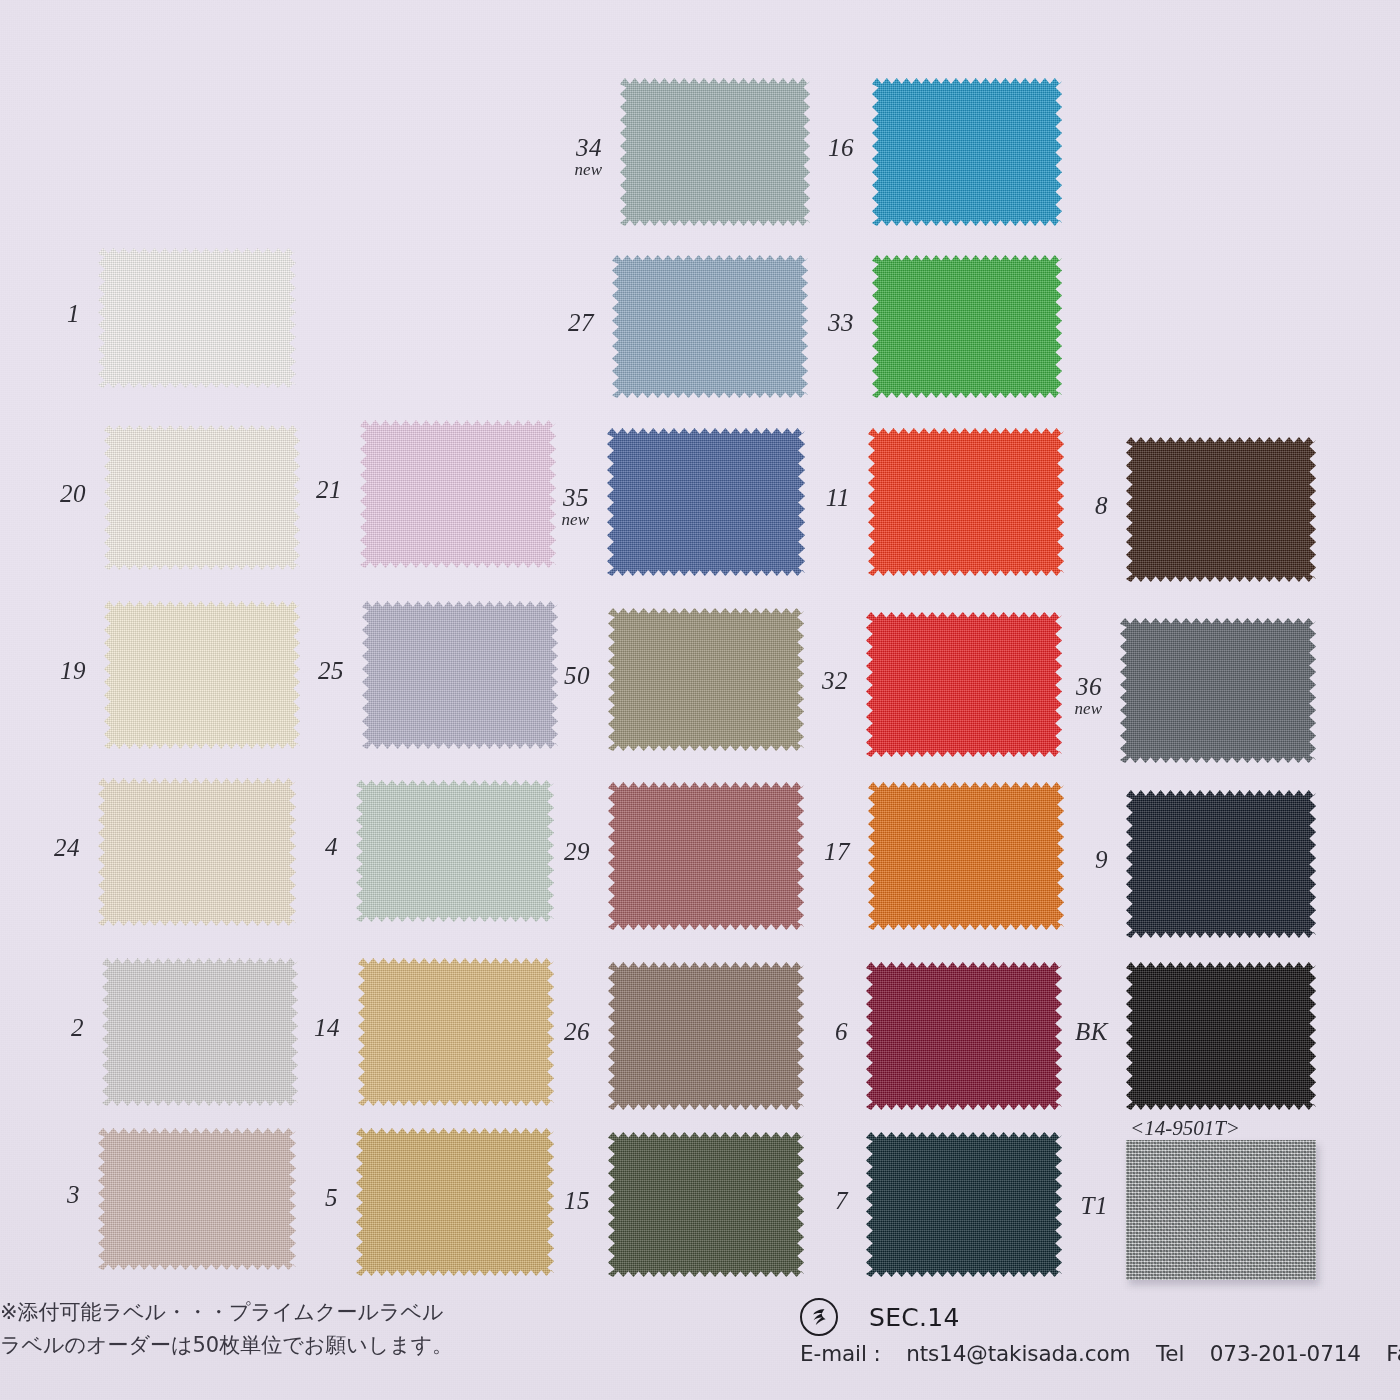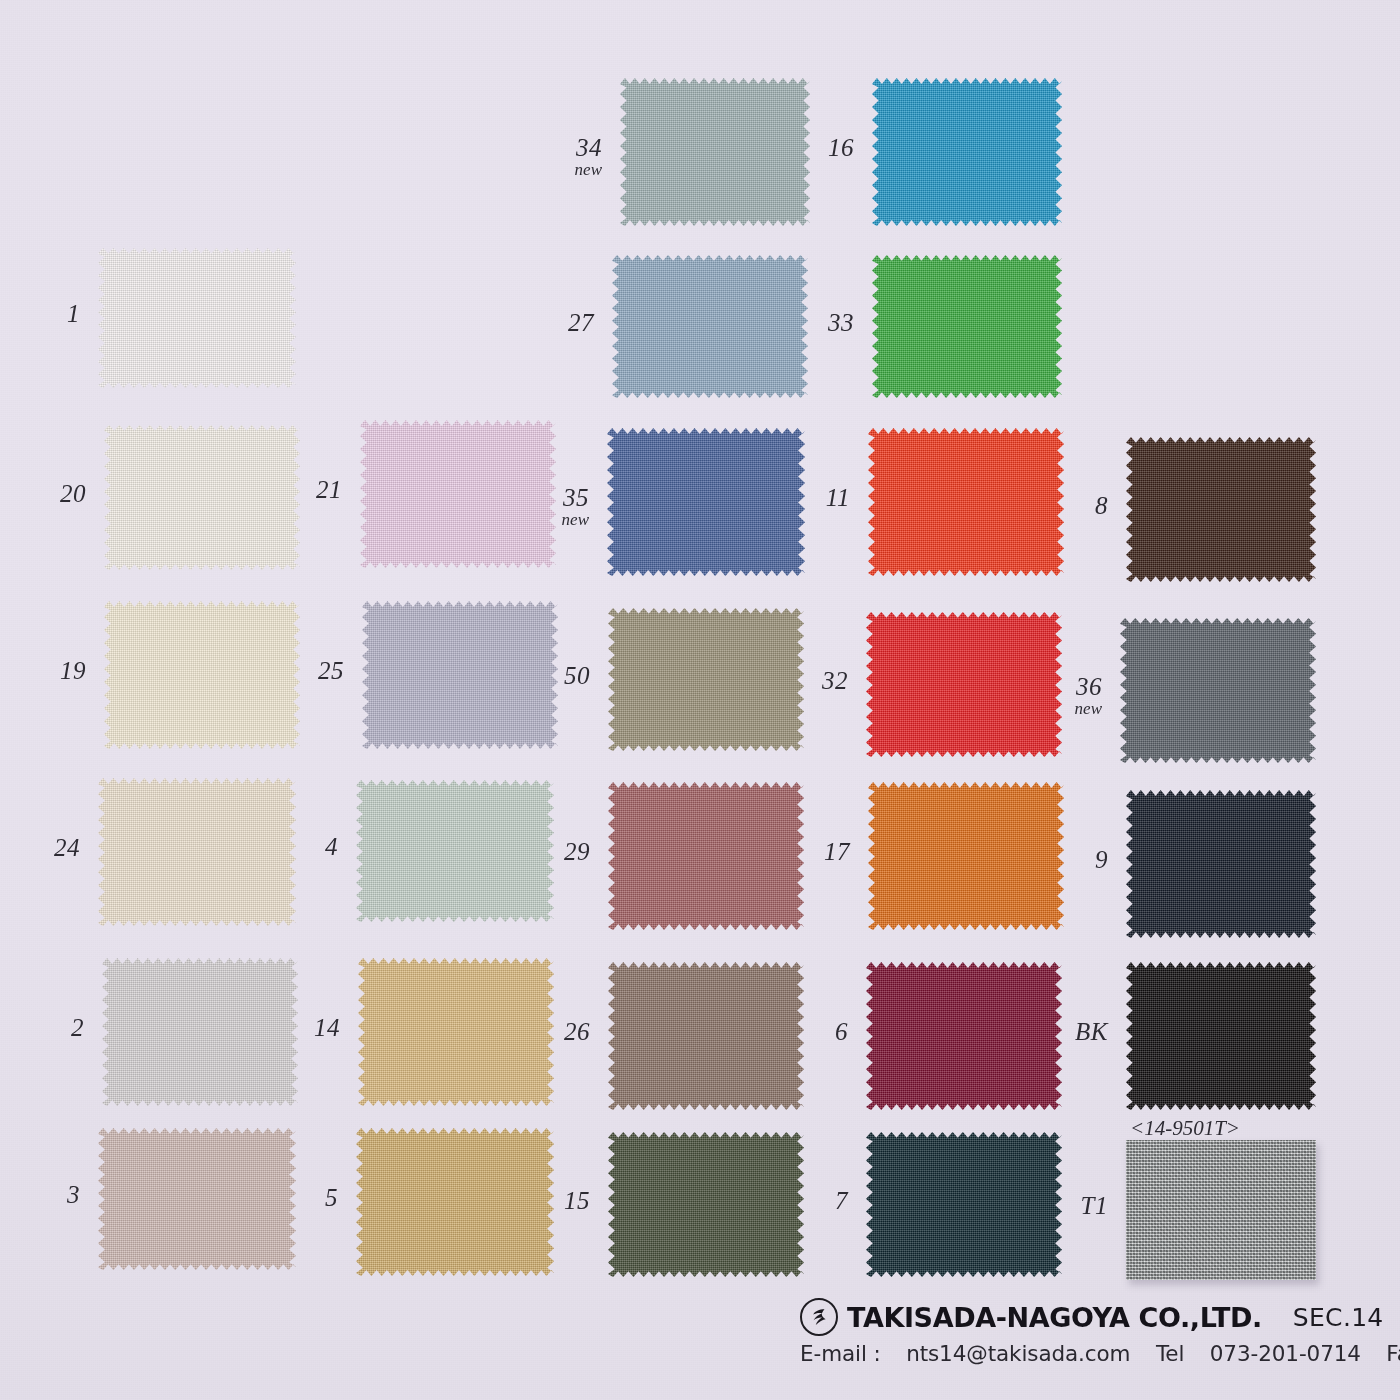--- a/index.html
+++ b/index.html
@@ -355,29 +355,32 @@
         <div class="swatch-label" style="left: 756px; top: 1186.5px; width: 92px;"><span>7</span></div>
       </div>
       <div class="swatch-cell" style="left: 0px; top: 0px; width: 1400px; height: 1400px; pointer-events: none;">
         <div class="chip straight" style="left: 1126px; top: 1140px; width: 190px; height: 140px; background: rgb(174, 179, 180);">
           <div class="weave coarse"></div>
         </div>
         <div class="swatch-label" style="left: 1016px; top: 1192px; width: 92px;"><span>T1</span></div>
       </div>
     </div>
 
+  <div id="footer-left">
+    <div>※添付可能ラベル・・・プライムクールラベル</div>
+    <div>ラベルのオーダーは50枚単位でお願いします。</div>
+  </div>
 
   <div id="footer-right">
     <div class="company-row">
       <span class="logo-mark">
         <svg width="24" height="24" viewBox="0 0 24 24" aria-hidden="true">
           <path d="M17.5 4.2 C12.5 4.2 7.6 6.2 6.2 9.6 C8.6 8.1 12.4 7.4 15.2 8.3 C11.6 9.6 8.2 12.0 6.6 15.2 C9.2 13.2 12.4 12.2 15.0 12.6 C12.0 14.4 9.6 17.0 8.8 20.0 C12.2 16.6 16.0 14.6 18.6 14.2 C16.2 12.8 14.6 10.6 14.8 8.4 C15.6 6.6 16.6 5.2 17.5 4.2 Z" fill="#1b1920"></path>
         </svg>
       </span>
-      <span class="company-name">TAKISADA-NAGOYA CO.,LTD.</span>
       <span class="sec-code">SEC.14</span>
     </div>
     <div class="contact-row">
       <span>E-mail :</span>
       <span class="gap"></span>
       <span>nts14@takisada.com</span>
       <span class="gap"></span>
       <span>Tel</span>
       <span class="gap"></span>
       <span>073-201-0714</span>

